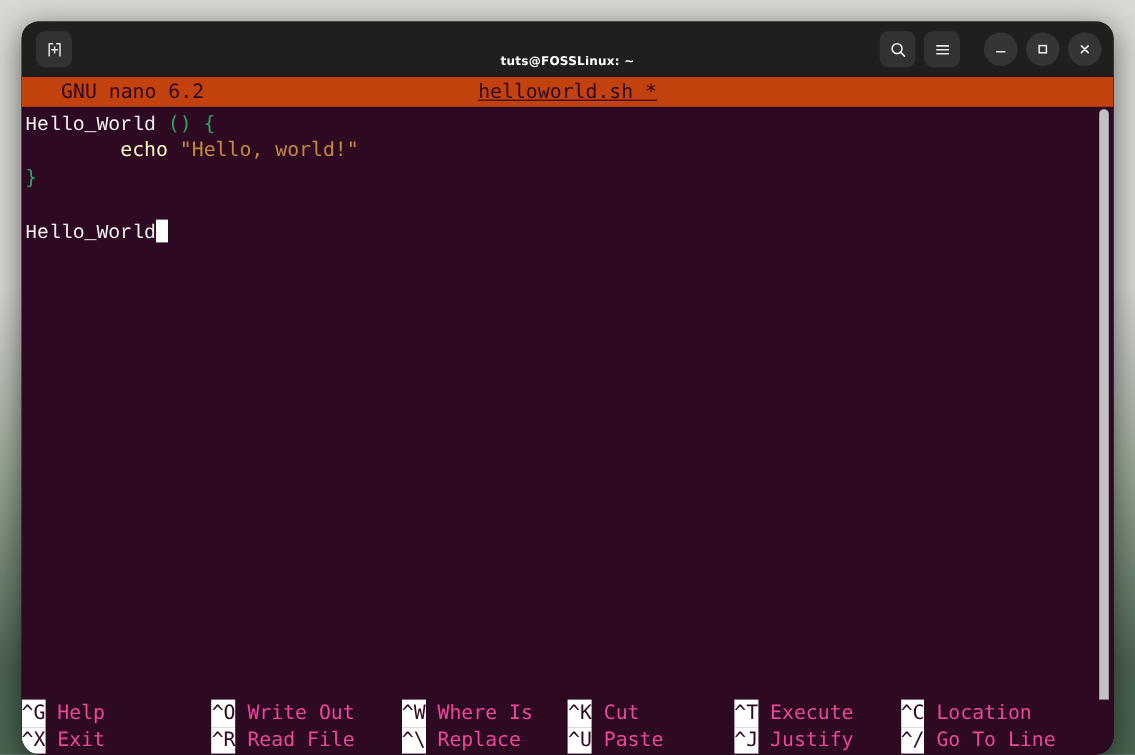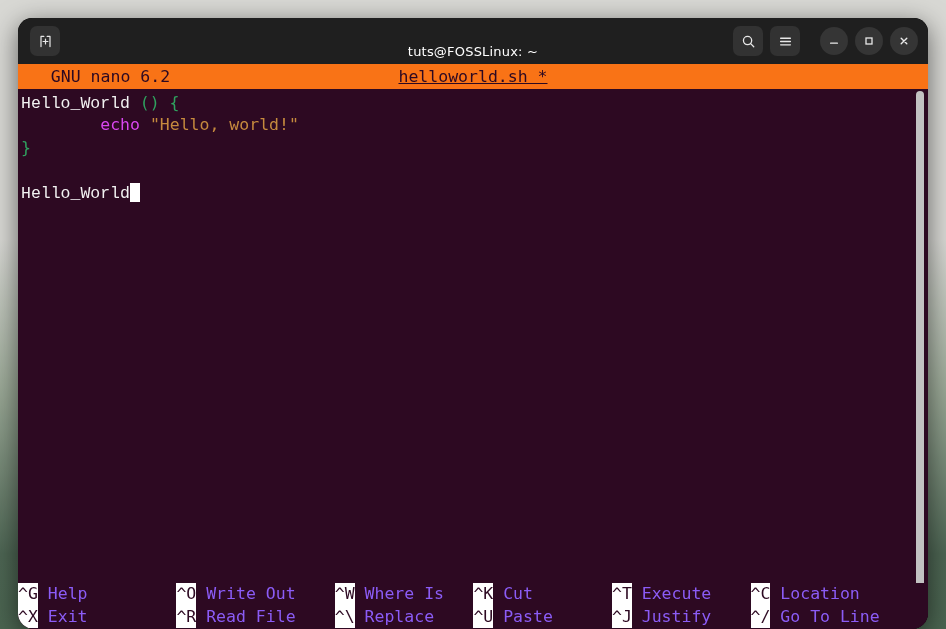--- a/index.html
+++ b/index.html
@@ -51,22 +51,22 @@
     flex: 0 0 auto;
   }
 
   #newtab-btn { margin-left: 2px; }
 
   #window-title {
     position: absolute;
     left: 0; right: 0;
     text-align: center;
     font-family: "DejaVu Sans", "Liberation Sans", sans-serif;
-    font-weight: normal;
-    font-size: 13px;
+    font-weight: bold;
+    font-size: 10px;
     color: #ffffff;
     pointer-events: none;
     letter-spacing: 0.2px;
     margin-top: 20px;
   }
 
   #tb-right {
     margin-left: auto;
     display: flex;
     align-items: center;
@@ -93,21 +93,21 @@
     font-size: 16.5px;
     line-height: 22.4px;
     color: #f2f2f2;
     overflow: hidden;
   }
 
   
   #nano-titlebar {
     position: relative;
     height: 25px;
-    background: #f97316;
+    background: #c2410c;
     color: #2d0922;
     display: flex;
     align-items: center;
     line-height: 25px;
     white-space: pre;
   }
   #nano-version { padding-left: 13px; }
   #nano-filename {
     position: absolute;
     left: 0; right: 0;
@@ -117,21 +117,21 @@
 
   
   #editor {
     padding: 3px 0 0 3px;
     white-space: pre;
   }
   .code-line { height: 22.4px; white-space: pre; }
 
   .tok-plain  { color: #f2f2f2; font-family: Liberation Mono, monospace; }
   .tok-punct  { color: #2fa25f; }
-  .tok-kw     { color: #d946ef; }
+  .tok-kw     { color: #fef9c3; }
   .tok-str    { color: #c68a3e; }
 
   .cursor {
     display: inline-block;
     width: 9.9px;
     height: 19px;
     background: #ffffff;
     vertical-align: -4px;
   }
 
@@ -168,21 +168,21 @@
     line-height: 22.4px;
     white-space: pre;
     font-size: 16.5px;
   }
   .sc-cell { display: flex; align-items: center; }
   .sc-key {
     background: #ffffff;
     color: #2d0922;
     white-space: pre;
   }
-  .sc-label { color: #8b5cf6; white-space: pre; padding-left: 9.9px; }
+  .sc-label { color: #ec4899; white-space: pre; padding-left: 9.9px; }
 </style>
 </head>
 <body>
 
 <div id="window">
 
   <div id="titlebar">
 
     <div class="tb-btn" id="newtab-btn">
       <svg width="15" height="15" viewBox="0 0 16 16" fill="none" stroke="currentColor" stroke-width="1.3" stroke-linecap="round">

